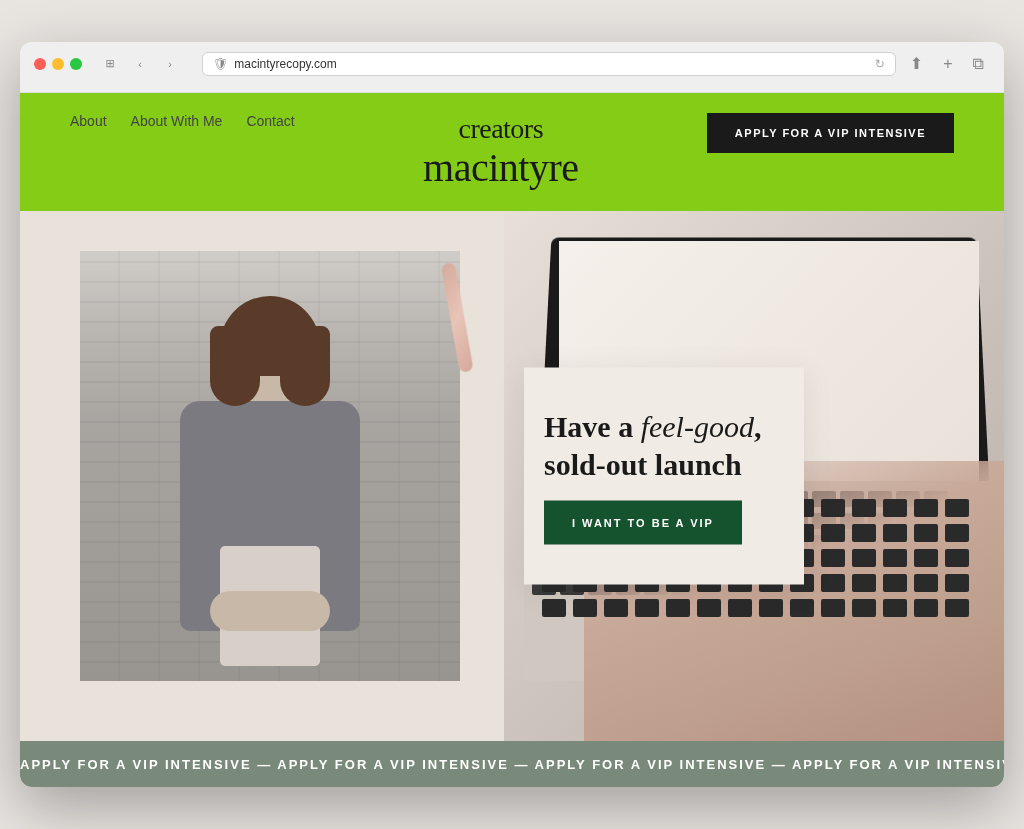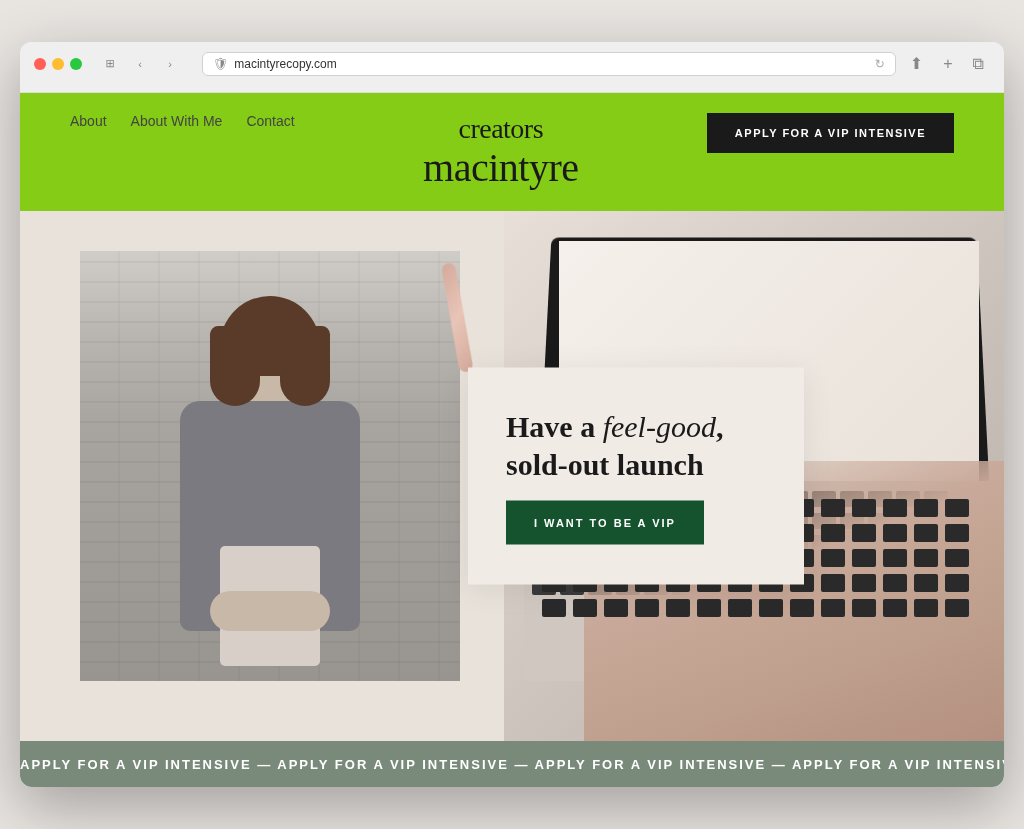--- a/index.html
+++ b/index.html
@@ -221,22 +221,22 @@
       border-radius: 30% 0 0 0;
     }
 
     
     .content-card {
       position: absolute;
       right: 200px;
       top: 50%;
       transform: translateY(-50%);
       background: #f0ebe4;
-      padding: 40px 38px;
-      width: 336px;
+      padding: 40px 20px;
+      width: 280px;
       z-index: 10;
       box-shadow: 0 4px 30px rgba(0,0,0,0.08);
     }
 
     .hero-headline {
       font-family: Georgia, 'Times New Roman', serif;
       font-size: 30px;
       color: #1a1a1a;
       line-height: 1.25;
       margin-bottom: 18px;

